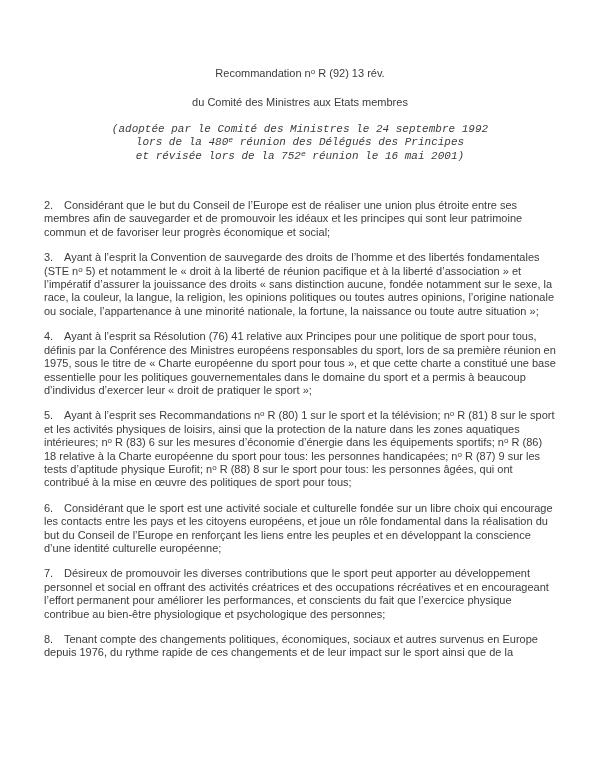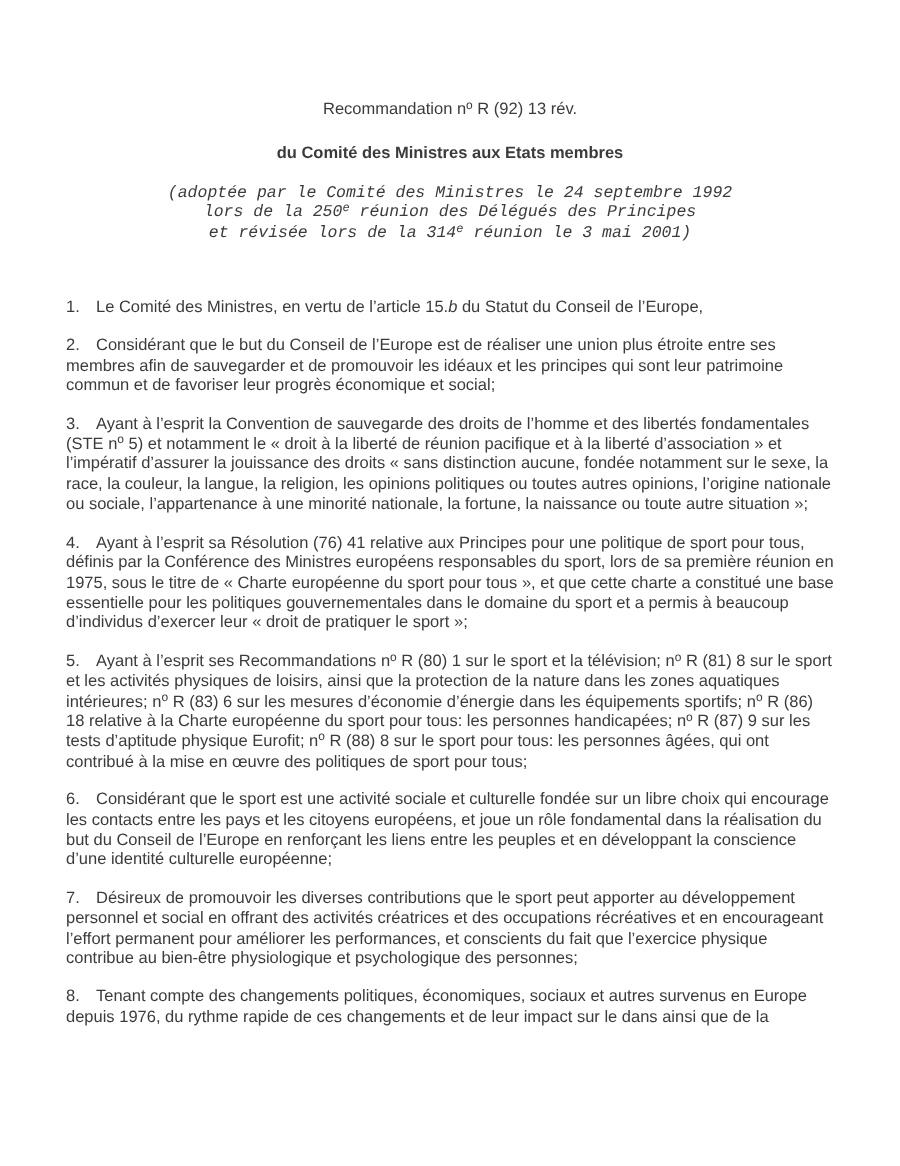--- a/index.html
+++ b/index.html
@@ -6,47 +6,46 @@
   .page{
     width:600px;height:710px;box-sizing:border-box;
     background:#ffffff;
     padding:67px 44px 0 44px;
     font-family:"Liberation Sans","DejaVu Sans",sans-serif;
     font-size:11px;line-height:13.4px;color:#3b3b3b;
     overflow:hidden;
   }
   .center{text-align:center;}
   .rec-line{margin:0 0 16px 0;}
-  .bold-line{font-weight:bold;margin:0 0 13px 0;}
+  .bold-line{font-weight:normal;margin:0 0 13px 0;}
   .adoption{font-style:italic;margin:0 0 36px 0;}
   .adoption-line{margin:0;font-family:Liberation Mono, monospace;}
   .para{margin:0 0 12px 0;text-align:left;}
   .num{display:inline-block;width:20px;}
   .sup{font-size:8px;line-height:0;vertical-align:3.5px;}
 </style>
 </head>
 <body>
 
 <div class="page">
 
   <div class="center rec-line"><span>Recommandation n</span><span class="sup">o</span><span> R (92) 13 rév.</span></div>
 
   <div class="center bold-line">du Comité des Ministres aux Etats membres</div>
 
 
   <div class="center adoption">
     <div class="adoption-line"><span>(adoptée par le Comité des Ministres le 24 septembre 1992</span></div>
-    <div class="adoption-line"><span>lors de la 250</span><span class="sup">e</span><span> réunion des Délégués des Principes</span></div>
-    <div class="adoption-line"><span>et révisée lors de la 314</span><span class="sup">e</span><span> réunion le 3 mai 2001)</span></div>
+    <div class="adoption-line"><span>lors de la 480</span><span class="sup">e</span><span> réunion des Délégués des Principes</span></div>
+    <div class="adoption-line"><span>et révisée lors de la 752</span><span class="sup">e</span><span> réunion le 16 mai 2001)</span></div>
   </div>
 
   <div>
-      <p class="para"><span class="num">1.</span><span><span>Le Comité des Ministres, en vertu de l’article 15.</span><span style="font-style: italic;">b</span><span> du Statut du Conseil de l’Europe,</span></span></p>
       <p class="para"><span class="num">2.</span><span><span>Considérant que le but du Conseil de l’Europe est de réaliser une union plus étroite entre ses membres afin de sauvegarder et de promouvoir les idéaux et les principes qui sont leur patrimoine commun et de favoriser leur progrès économique et social;</span></span></p>
       <p class="para"><span class="num">3.</span><span><span>Ayant à l’esprit la Convention de sauvegarde des droits de l’homme et des libertés fondamentales (STE n</span><span class="sup">o</span><span> 5) et notamment le « droit à la liberté de réunion pacifique et à la liberté d’association » et l’impératif d’assurer la jouissance des droits « sans distinction aucune, fondée notamment sur le sexe, la race, la couleur, la langue, la religion, les opinions politiques ou toutes autres opinions, l’origine nationale ou sociale, l’appartenance à une minorité nationale, la fortune, la naissance ou toute autre situation »;</span></span></p>
       <p class="para"><span class="num">4.</span><span><span>Ayant à l’esprit sa Résolution (76) 41 relative aux Principes pour une politique de sport pour tous, définis par la Conférence des Ministres européens responsables du sport, lors de sa première réunion en 1975, sous le titre de « Charte européenne du sport pour tous », et que cette charte a constitué une base essentielle pour les politiques gouvernementales dans le domaine du sport et a permis à beaucoup d’individus d’exercer leur « droit de pratiquer le sport »;</span></span></p>
       <p class="para"><span class="num">5.</span><span><span>Ayant à l’esprit ses Recommandations n</span><span class="sup">o</span><span> R (80) 1 sur le sport et la télévision; n</span><span class="sup">o</span><span> R (81) 8 sur le sport et les activités physiques de loisirs, ainsi que la protection de la nature dans les zones aquatiques intérieures; n</span><span class="sup">o</span><span> R (83) 6 sur les mesures d’économie d’énergie dans les équipements sportifs; n</span><span class="sup">o</span><span> R (86) 18 relative à la Charte européenne du sport pour tous: les personnes handicapées; n</span><span class="sup">o</span><span> R (87) 9 sur les tests d’aptitude physique Eurofit; n</span><span class="sup">o</span><span> R (88) 8 sur le sport pour tous: les personnes âgées, qui ont contribué à la mise en œuvre des politiques de sport pour tous;</span></span></p>
       <p class="para"><span class="num">6.</span><span><span>Considérant que le sport est une activité sociale et culturelle fondée sur un libre choix qui encourage les contacts entre les pays et les citoyens européens, et joue un rôle fondamental dans la réalisation du but du Conseil de l’Europe en renforçant les liens entre les peuples et en développant la conscience d’une identité culturelle européenne;</span></span></p>
       <p class="para"><span class="num">7.</span><span><span>Désireux de promouvoir les diverses contributions que le sport peut apporter au développement personnel et social en offrant des activités créatrices et des occupations récréatives et en encourageant l’effort permanent pour améliorer les performances, et conscients du fait que l’exercice physique contribue au bien-être physiologique et psychologique des personnes;</span></span></p>
-      <p class="para"><span class="num">8.</span><span><span>Tenant compte des changements politiques, économiques, sociaux et autres survenus en Europe depuis 1976, du rythme rapide de ces changements et de leur impact sur le dans ainsi que de la</span></span></p>
+      <p class="para"><span class="num">8.</span><span><span>Tenant compte des changements politiques, économiques, sociaux et autres survenus en Europe depuis 1976, du rythme rapide de ces changements et de leur impact sur le sport ainsi que de la</span></span></p>
     </div>
 
 </div>
 
 </body></html>

